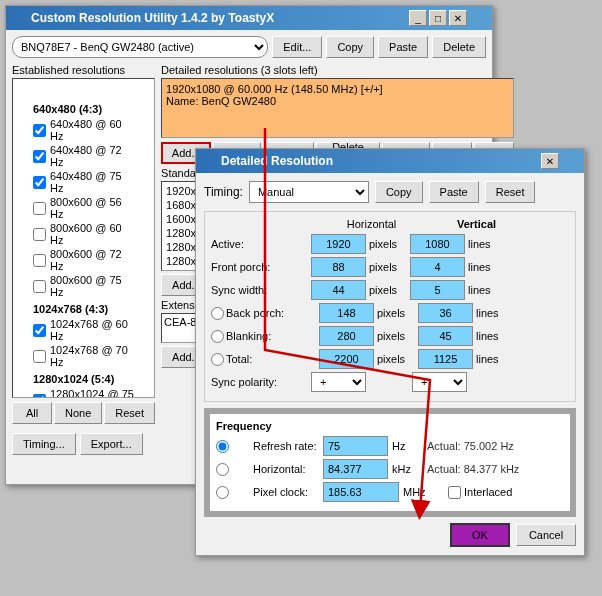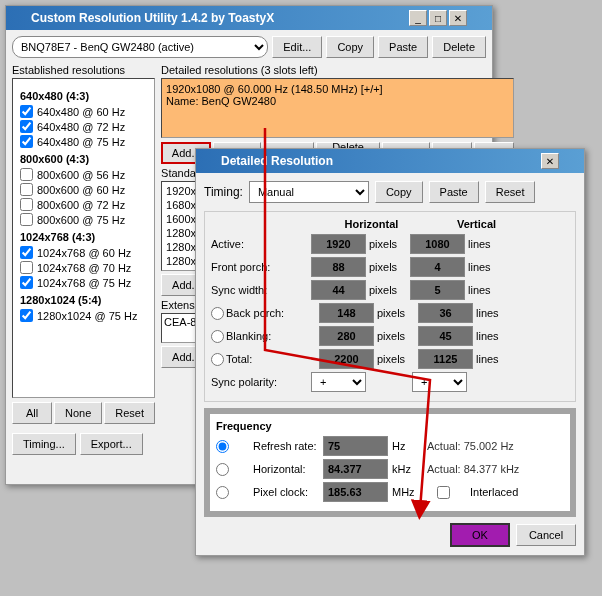--- a/index.html
+++ b/index.html
@@ -72,24 +72,23 @@
       height: 22px;
       border: 1px solid #888;
       background: white;
       font-size: 11px;
       padding: 1px 4px;
     }
 
     input[type="text"] {
       height: 20px;
       border: 1px solid #888;
-      background: #737373;
+      background: #7dd3fc;
       font-size: 11px;
       padding: 1px 4px;
-      font-weight: bold;
     }
 
     .group-label {
       font-weight: bold;
       font-size: 11px;
       margin: 4px 0 2px 0;
     }
 
     .checkbox-item {
       display: flex;
@@ -131,21 +130,21 @@
 
     .right-column {
       flex: 1;
     }
 
     .resolutions-box {
       border: 1px inset #999;
       background: white;
       height: 320px;
       overflow-y: auto;
-      padding: 7px;
+      padding: 20px;
     }
 
     .detailed-box {
       border: 1px inset #999;
       background: #fdba74;
       height: 60px;
       padding: 4px;
       font-size: 11px;
       margin-bottom: 4px;
     }
@@ -332,21 +331,20 @@
             </div>
           <div class="checkbox-item">
               <input type="checkbox" checked="" style="">
               <span>640x480 @ 72 Hz</span>
             </div>
           <div class="checkbox-item">
               <input type="checkbox" checked="" style="">
               <span>640x480 @ 75 Hz</span>
             </div>
 
-          <div class="group-label">800x600 (4:3)</div>
           <div class="checkbox-item">
               <input type="checkbox" style="">
               <span>800x600 @ 56 Hz</span>
             </div>
           <div class="checkbox-item">
               <input type="checkbox" style="">
               <span>800x600 @ 60 Hz</span>
             </div>
           <div class="checkbox-item">
               <input type="checkbox" style="">
@@ -358,24 +356,20 @@
             </div>
 
           <div class="group-label">1024x768 (4:3)</div>
           <div class="checkbox-item">
               <input type="checkbox" checked="" style="">
               <span>1024x768 @ 60 Hz</span>
             </div>
           <div class="checkbox-item">
               <input type="checkbox" style="">
               <span>1024x768 @ 70 Hz</span>
-            </div>
-          <div class="checkbox-item">
-              <input type="checkbox" checked="" style="">
-              <span>1024x768 @ 75 Hz</span>
             </div>
 
           <div class="group-label">1280x1024 (5:4)</div>
           <div class="checkbox-item">
               <input type="checkbox" checked="" style="">
               <span>1280x1024 @ 75 Hz</span>
             </div>
         </div>
         <div class="toolbar-row" style="margin-top:4px;">
           <button class="btn">All</button>
@@ -446,21 +440,21 @@
         <option>CVT-RB</option>
       </select>
       <button class="btn">Copy</button>
       <button class="btn">Paste</button>
       <button class="btn">Reset</button>
     </div>
 
     <div class="param-section">
       <div style="display:flex; margin-bottom:4px;">
         <div style="width:108px;"></div>
-        <div style="width:105px;text-align:center;font-size:11px;font-weight:bold;">Horizontal</div>
+        <div style="width:105px;text-align:center;font-size:11px;font-weight:normal;">Horizontal</div>
         <div style="width:105px;text-align:center;font-size:11px;font-weight:bold;">Vertical</div>
       </div>
 
       <div class="param-row">
         <span class="param-name">Active:</span>
         <input type="text" class="param-input" value="1920" style="">
         <span class="param-unit">pixels</span>
         <input type="text" class="param-input-v" value="1080" style="margin-left: 6px;">
         <span class="param-unit-v" style="margin-left:3px;">lines</span>
       </div>
@@ -538,23 +532,23 @@
         <input type="radio" name="freq-radio" style="margin-right: 4px;">
         <span class="freq-label">Horizontal:</span>
         <input type="text" style="width: 65px; height: 20px; border: 1px solid rgb(136, 136, 136); font-size: 11px; padding: 1px 4px;" value="84.377">
         <span class="freq-unit">kHz</span>
         <span class="freq-actual">Actual: 84.377 kHz</span>
       </div>
 
       <div class="freq-row" style="align-items:center;">
         <input type="radio" name="freq-radio" style="margin-right: 4px;">
         <span class="freq-label">Pixel clock:</span>
-        <input type="text" style="width: 65px; height: 20px; border: 1px solid rgb(136, 136, 136); font-size: 11px; padding: 1px 4px;" value="185.63">
+        <input type="text" style="width: 76px; height: 20px; border: 1px solid rgb(136, 136, 136); font-size: 11px; padding: 1px 4px;" value="185.63">
         <span class="freq-unit">MHz</span>
-        <label style="font-size:11px;display:flex;align-items:center;gap:20px;margin-left:10px;">
+        <label style="font-size:11px;display:flex;align-items:center;gap:3px;margin-left:10px;">
           <input type="checkbox" style="">
           <span>Interlaced</span>
         </label>
       </div>
     </div>
 
     <div class="dialog-footer">
       <button class="btn btn-primary" style="border:2px solid #333;min-width:60px;background:#a21caf;">OK</button>
       <button class="btn" style="min-width:60px;">Cancel</button>
     </div>

